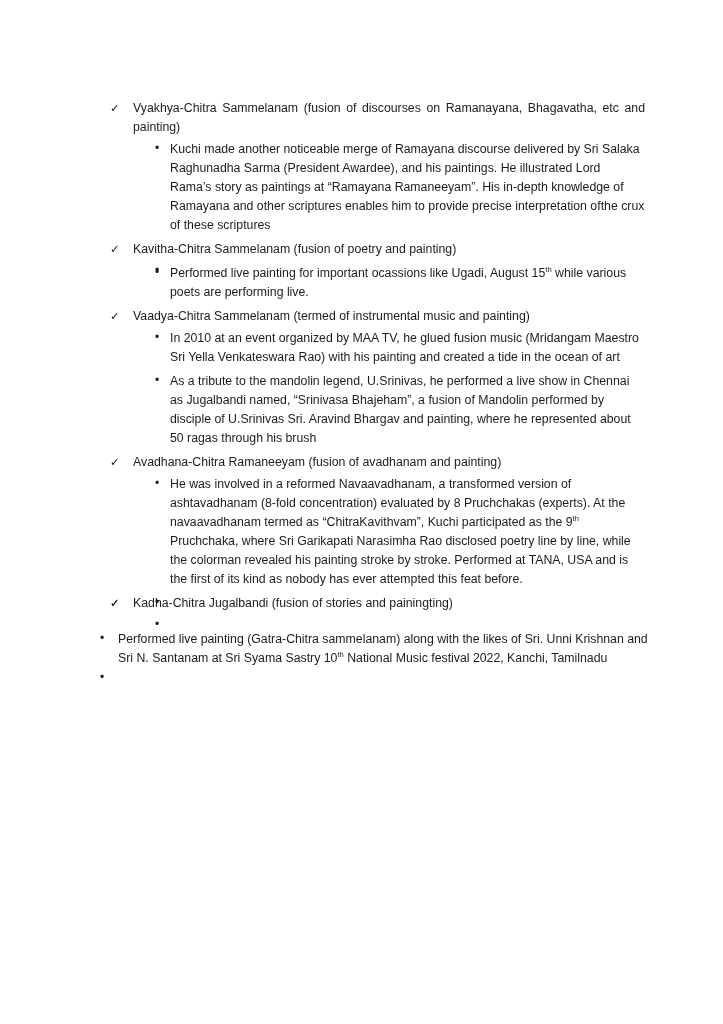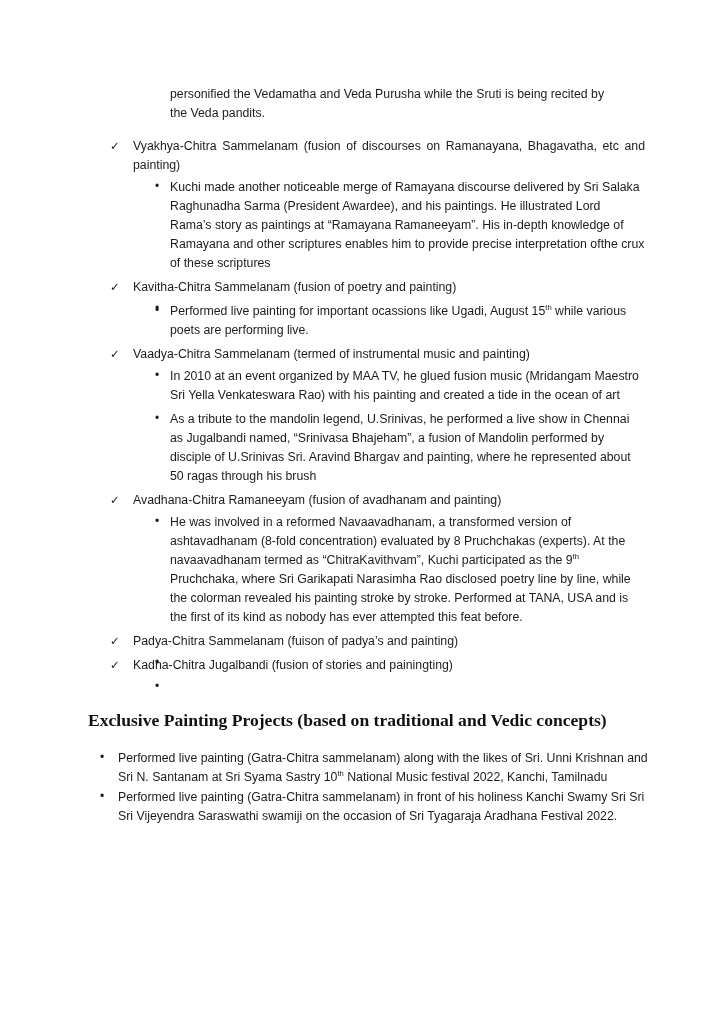--- a/index.html
+++ b/index.html
@@ -63,40 +63,38 @@
     position:relative;
     margin:0 68px 1px 118px;
   }
   .section-bullet .sub-dot { left:-18px; }
 </style>
 </head>
 <body>
 
 <div class="page">
 
-  <p class="intro">personified the Vedamatha and Veda Purusha while the Sruti is being recited by the Veda pandits.</p>
 
   <div class="check-list">
       <div class="check-title justify"><span class="check-mark">✓</span><b>Vyakhya-Chitra</b><span> Sammelanam (fusion of discourses on Ramanayana, Bhagavatha, etc and painting)</span></div>
       <div class="sub-bullet"><span class="sub-dot">•</span><span>Kuchi made another noticeable merge of Ramayana discourse delivered by Sri Salaka Raghunadha Sarma (President Awardee), and his paintings. He illustrated Lord Rama’s story as paintings at “</span><b>Ramayana Ramaneeyam</b><span>”. His in-depth knowledge of Ramayana and other scriptures enables him to provide precise interpretation ofthe crux of these scriptures</span></div>
       <div class="check-title"><span class="check-mark">✓</span><b>Kavitha-Chitra</b><span> Sammelanam (fusion of poetry and painting)</span></div>
       <div class="sub-bullet"><span class="sub-dot">•</span></div>
       <div class="sub-bullet"><span class="sub-dot">•</span><span>Performed live painting for important ocassions like Ugadi, August 15</span><sup>th</sup><span> while various poets are performing live.</span></div>
       <div class="check-title"><span class="check-mark">✓</span><b>Vaadya-Chitra</b><span> Sammelanam (termed of instrumental music and painting)</span></div>
       <div class="sub-bullet"><span class="sub-dot">•</span><span>In 2010 at an event organized by </span><b>MAA TV</b><span>, he glued fusion music (Mridangam Maestro Sri Yella Venkateswara Rao) with his painting and created a tide in the ocean of art</span></div>
       <div class="sub-bullet"><span class="sub-dot">•</span><span>As a tribute to the mandolin legend, </span><b>U.Srinivas</b><span>, he performed a live show in Chennai as Jugalbandi named, “Srinivasa Bhajeham”, a fusion of Mandolin performed by disciple of U.Srinivas Sri. Aravind Bhargav and painting, where he represented about 50 ragas through his brush</span></div>
       <div class="check-title"><span class="check-mark">✓</span><b>Avadhana-Chitra</b><span> Ramaneeyam (fusion of avadhanam and painting)</span></div>
       <div class="sub-bullet"><span class="sub-dot">•</span><span>He was involved in a reformed Navaavadhanam, a transformed version of ashtavadhanam (8-fold concentration) evaluated by 8 Pruchchakas (experts). At the navaavadhanam termed as “ChitraKavithvam”, Kuchi participated as the 9</span><sup>th</sup><span> Pruchchaka, where </span><b>Sri Garikapati Narasimha Rao</b><span> disclosed poetry line by line, while the colorman revealed his painting stroke by stroke. Performed at </span><b>TANA, USA</b><span> and is the first of its kind as nobody has ever attempted this feat before.</span></div>
-      <div class="check-title"><span class="check-mark">✓</span><span>Padya-Chitra Sammelanam (fuison of padya’s and painting)</span></div>
+      <div class="check-title"><span class="check-mark">✓</span></div>
       <div class="sub-bullet"><span class="sub-dot">•</span></div>
       <div class="check-title"><span class="check-mark">✓</span><span>Kadha-Chitra Jugalbandi (fusion of stories and painingting)</span></div>
       <div class="sub-bullet"><span class="sub-dot">•</span></div>
     </div>
 
-  <h1 class="section-heading">Exclusive Painting Projects (based on traditional and Vedic concepts)</h1>
 
 
   <div class="section-bullet-list">
       <div class="section-bullet"><span class="sub-dot">•</span><span>Performed live painting (Gatra-Chitra sammelanam) along with the likes of Sri. Unni Krishnan and Sri N. Santanam at Sri Syama Sastry 10</span><sup>th</sup><span> National Music festival 2022, Kanchi, Tamilnadu</span></div>
-      <div class="section-bullet"><span class="sub-dot">•</span><span>Performed live painting (Gatra-Chitra sammelanam) in front of his holiness Kanchi Swamy Sri Sri Sri Vijeyendra Saraswathi swamiji on the occasion of Sri Tyagaraja Aradhana Festival 2022.</span></div>
+      <div class="section-bullet"><span class="sub-dot">•</span></div>
     </div>
 
 </div>
 
 </body></html>

